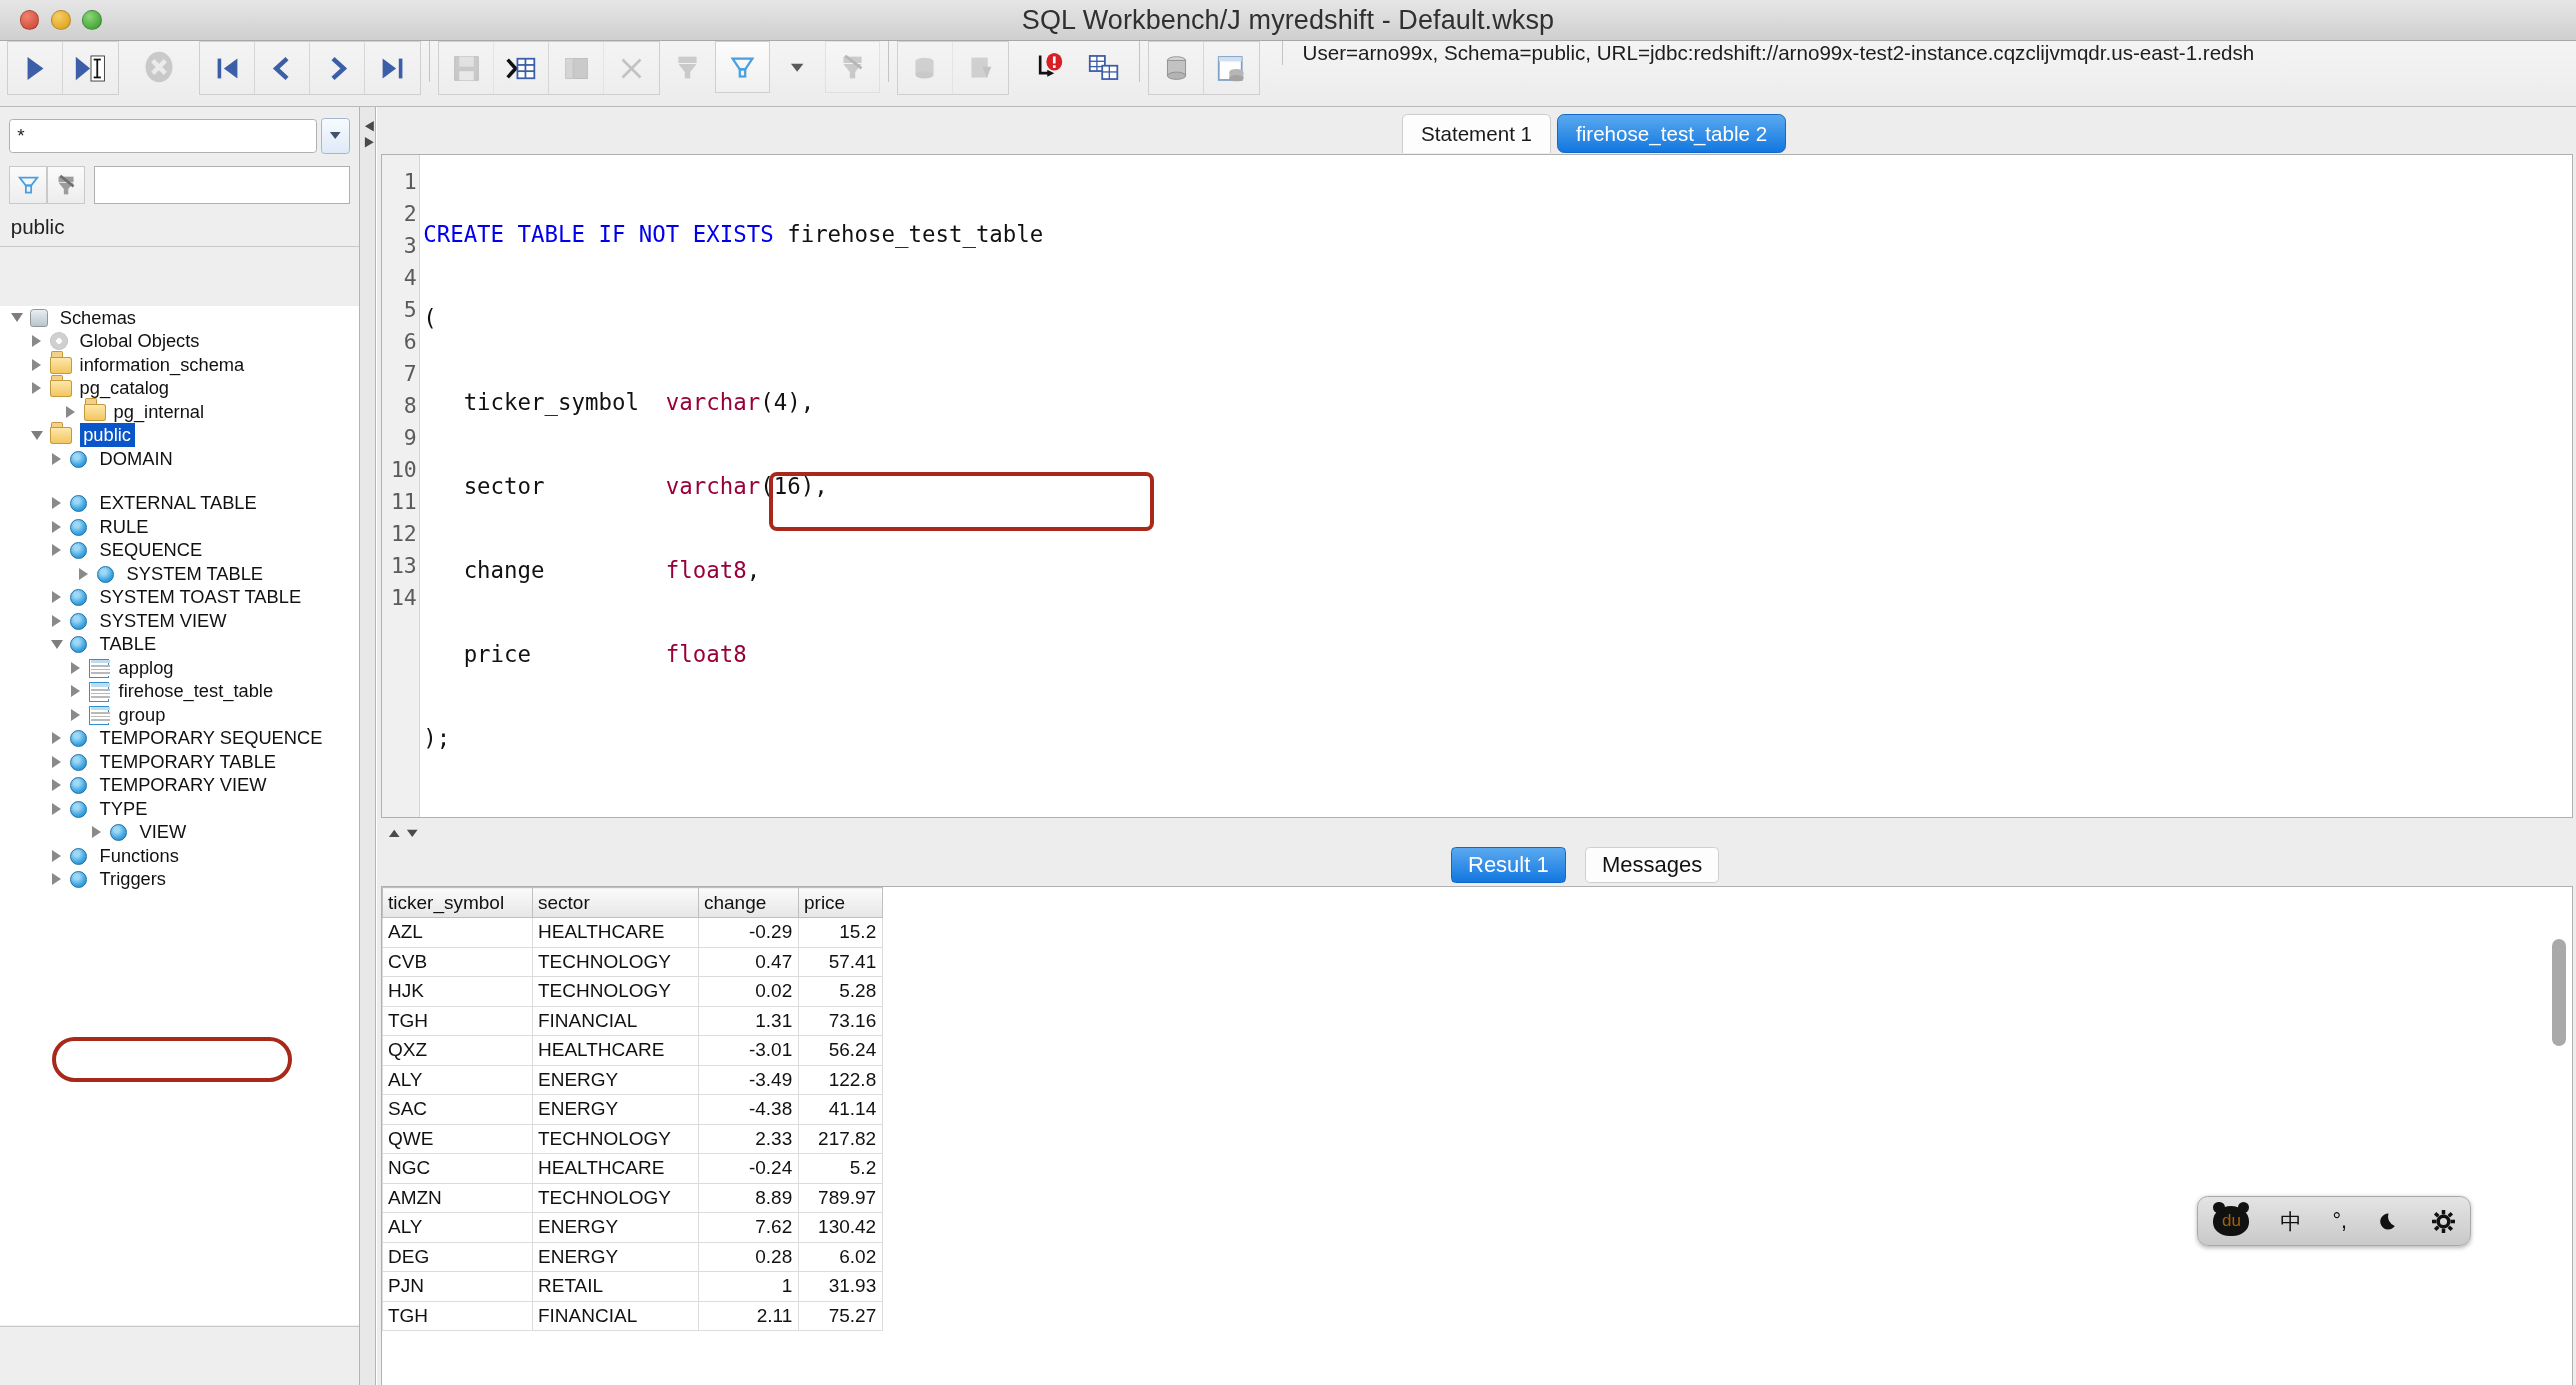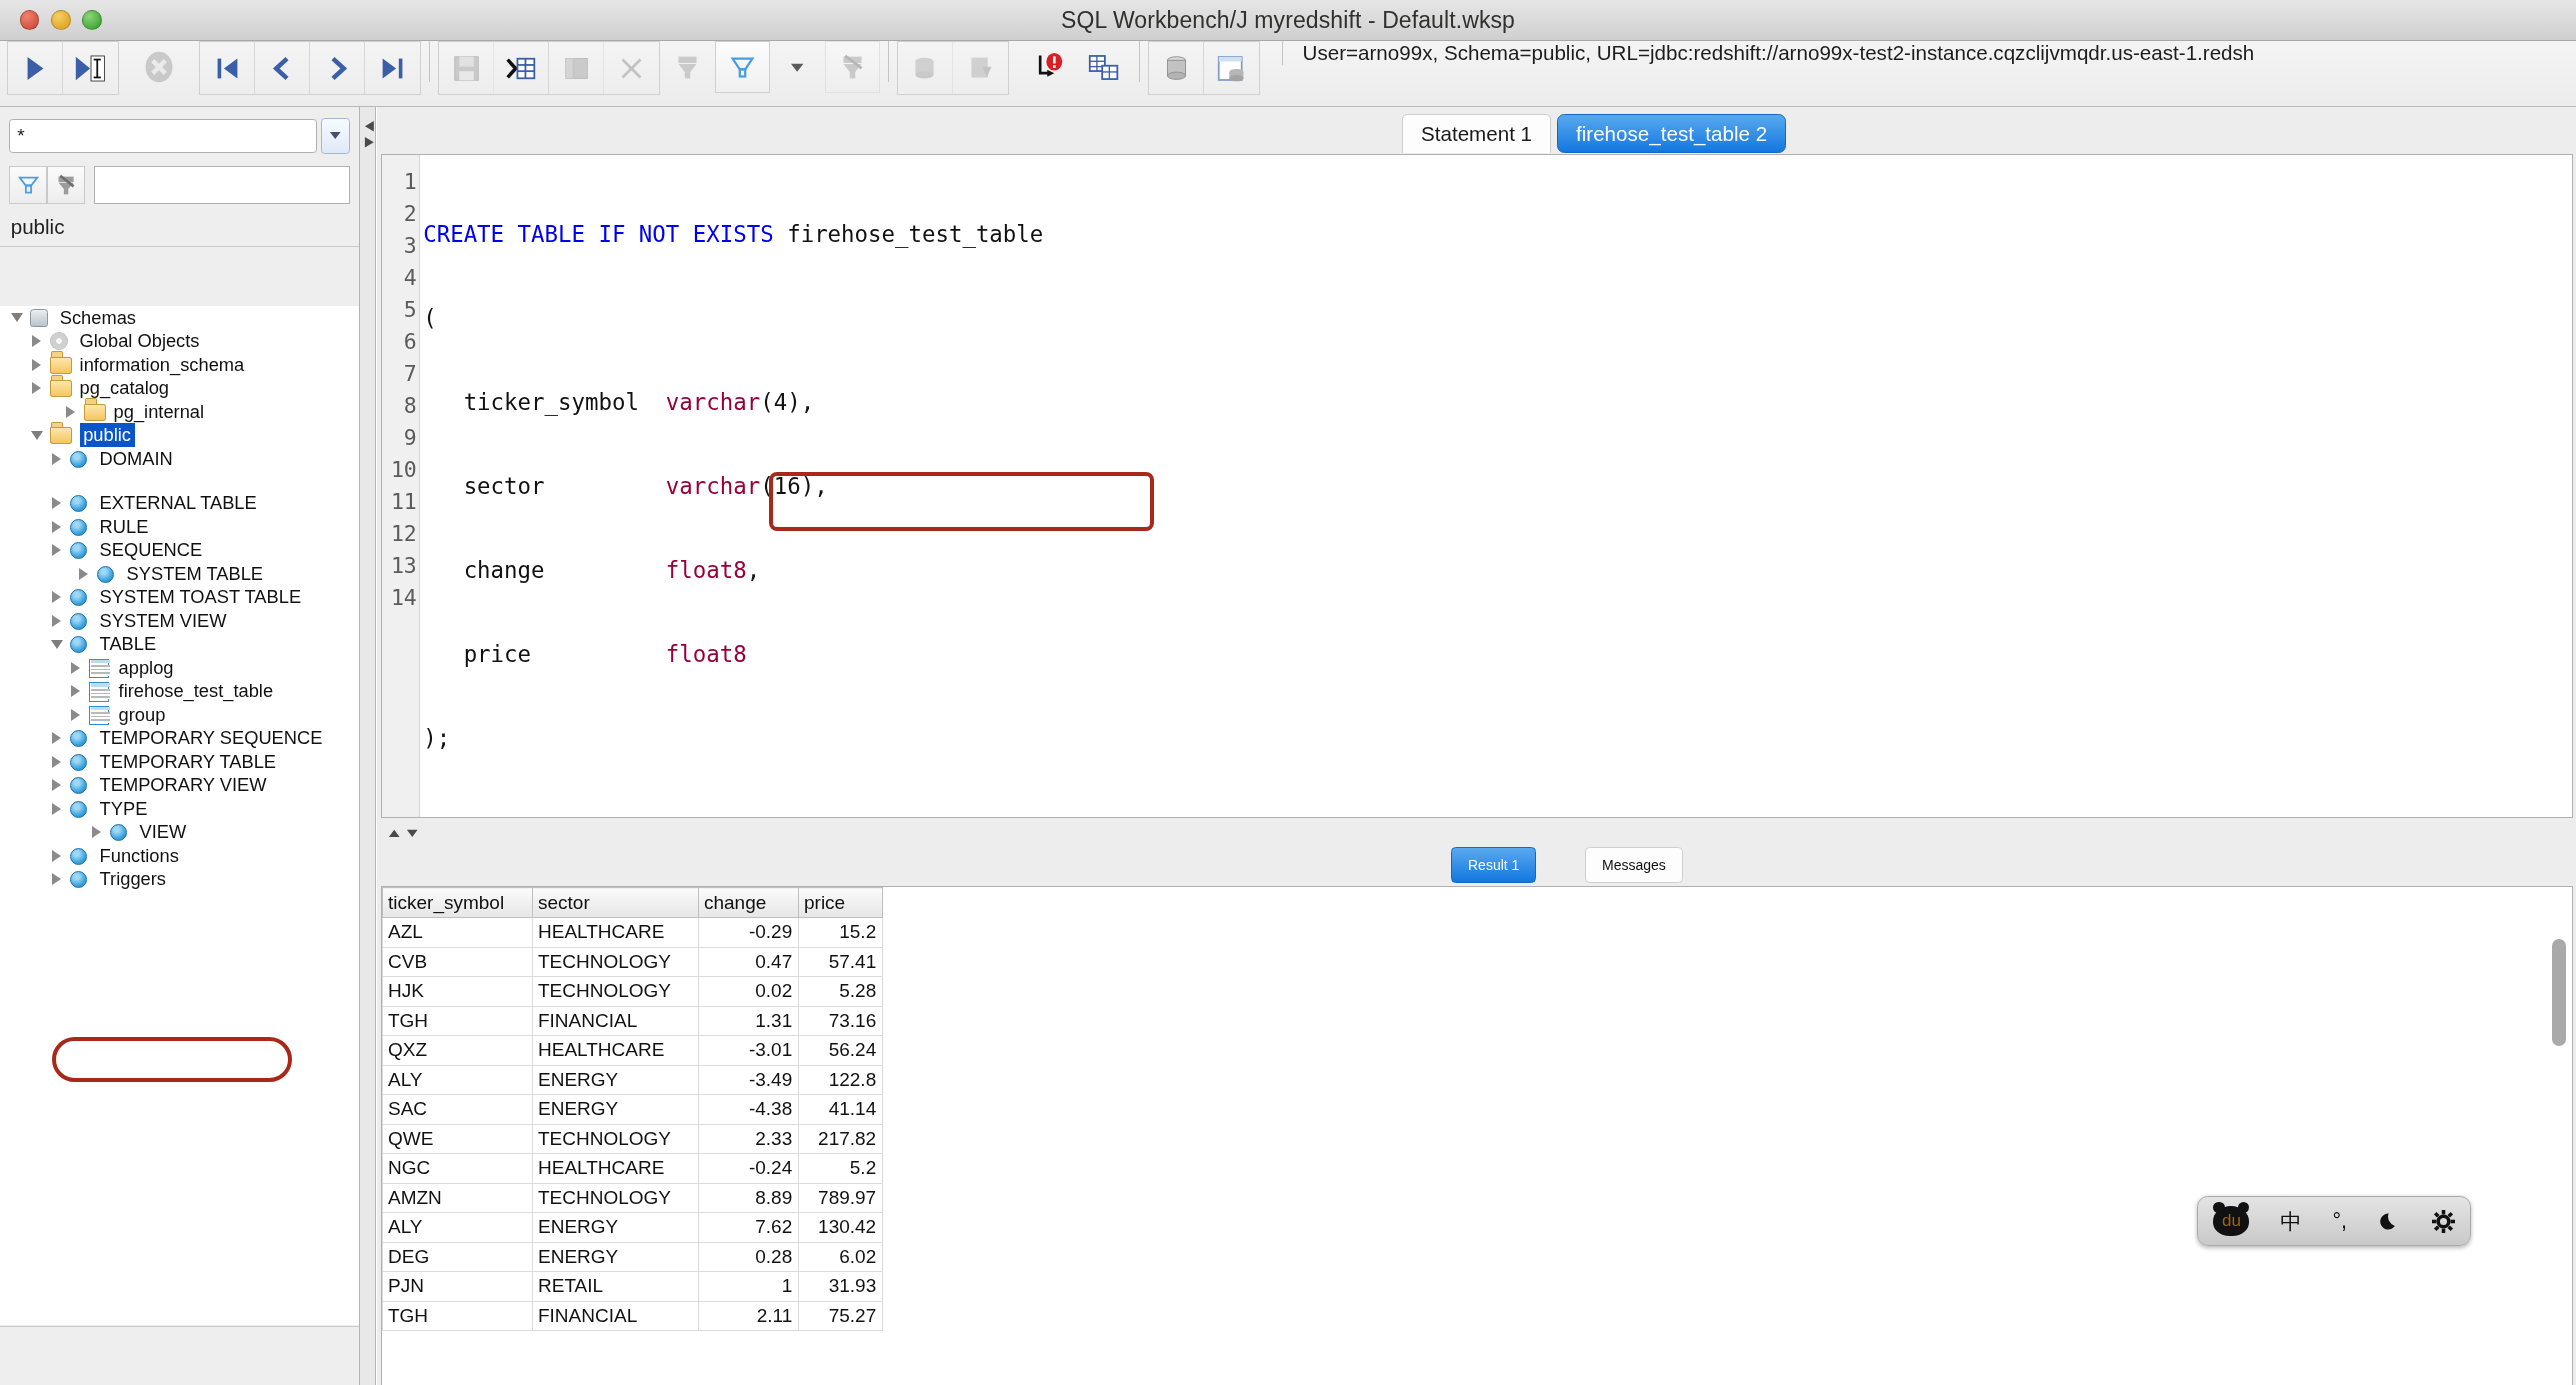--- a/index.html
+++ b/index.html
@@ -17,21 +17,21 @@
     border-bottom: 0.9px solid #a8a8a8;
     display: flex; align-items: center;
   }
   .traffic { display: flex; gap: 11.6px; margin-left: 19.7px; }
   .dot { width: 19.7px; height: 19.7px; border-radius: 50%; border: 0.9px solid rgba(0,0,0,.22); }
   .dot.red    { background: radial-gradient(circle at 35% 30%, #f0836e, #c9402f); }
   .dot.yellow { background: radial-gradient(circle at 35% 30%, #f6cf63, #d99a14); }
   .dot.green  { background: radial-gradient(circle at 35% 30%, #8cd67a, #2f9623); }
   #window-title {
     position: absolute; left: 0; right: 0; text-align: center;
-    font-size: 23px; color: #30302f; letter-spacing: 0.1px;
+    font-size: 27px; color: #30302f; letter-spacing: 0.1px;
   }
 
   
   #toolbar {
     position: absolute; left: 0; top: 41px; width: 2576px; height: 66px;
     background: linear-gradient(to bottom, #f4f4f4 0%, #ececec 100%);
     border-bottom: 0.9px solid #b9b9b9;
     display: flex; align-items: flex-start; padding-left: 7.2px;
   }
   .tbtn {
@@ -167,21 +167,21 @@
   }
 
   #result-splitter {
     position: absolute; left: 3.6px; top: 716px; width: 2192px; height: 19.7px;
     background: #ededed; display: flex; align-items: center; padding-left: 7.2px; gap: 5.4px;
   }
 
   #result-tabs { position: absolute; left: 0; top: 736px; width: 2199px; height: 43px; }
   .rtab {
     position: absolute; top: 3.6px; height: 36px; padding: 0 16px;
-    display: flex; align-items: center; font-size: 14px; border-radius: 4.5px;
+    display: flex; align-items: center; font-size: 22px; border-radius: 4.5px;
   }
   .rtab.active { background: linear-gradient(to bottom,#5aa9ef,#1277e0); color:#fff; border:0.9px solid #1268c4; }
   .rtab.inactive { background: #fdfdfd; color: #111; border: 0.9px solid #cfcfcf; }
 
   #result-area {
     position: absolute; left: 3.6px; top: 779px; width: 2192px; height: 501px;
     background: #ffffff; border: 0.9px solid #b0b0b0; overflow: hidden;
   }
   #rtable { border-collapse: collapse; font-size: 19px; color: #111; table-layout: fixed; }
   #rtable th {

